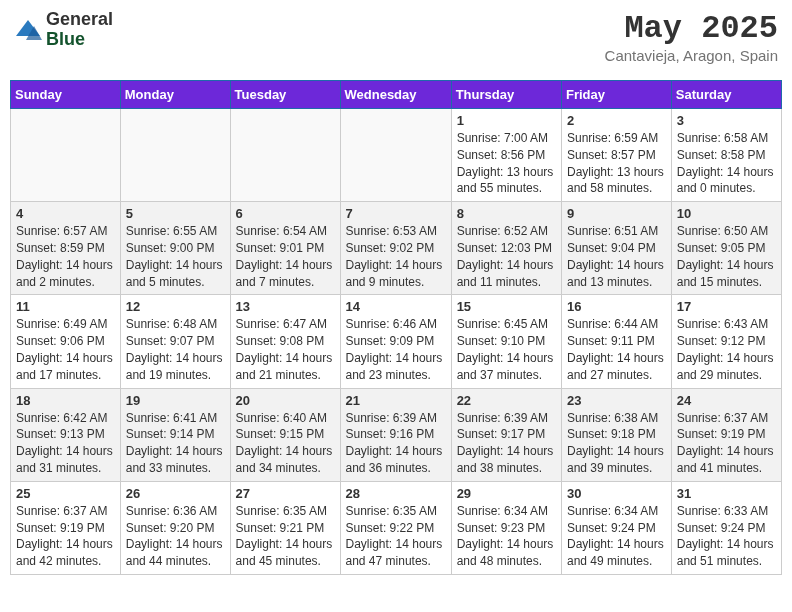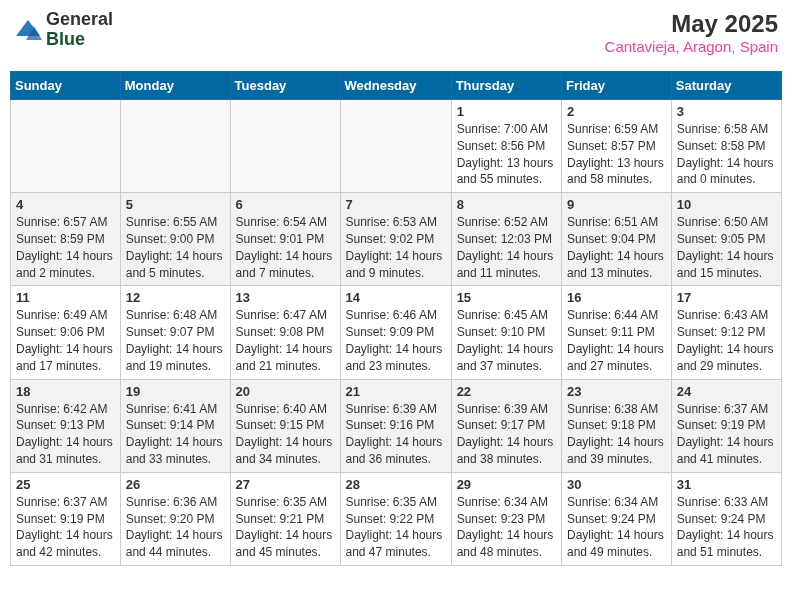--- a/index.html
+++ b/index.html
@@ -38,35 +38,36 @@
     }
     .logo-icon {
       width: 28px;
       height: 28px;
       margin-right: 4px;
     }
     .title-area {
       text-align: right;
     }
     .month-title {
-      font-size: 24px;
-      font-weight: bold;
-      color: #333;
+      font-size: 32px;
+      font-weight: bold;
+      color: #333;
+      font-family: Liberation Mono, monospace;
     }
     .location-title {
       font-size: 15px;
-      color: #ec4899;
+      color: #737373;
     }
     .calendar {
       width: 100%;
       border-collapse: collapse;
       border: 1px solid #ccc;
     }
     .calendar th {
-      background: #0369a1;
+      background: #6d28d9;
       color: #fff;
       font-size: 13px;
       padding: 6px 4px;
       text-align: left;
       border: 1px solid #1f6aaa;
       font-weight: bold;
     }
     .calendar td {
       vertical-align: top;
       border: 1px solid #ccc;

